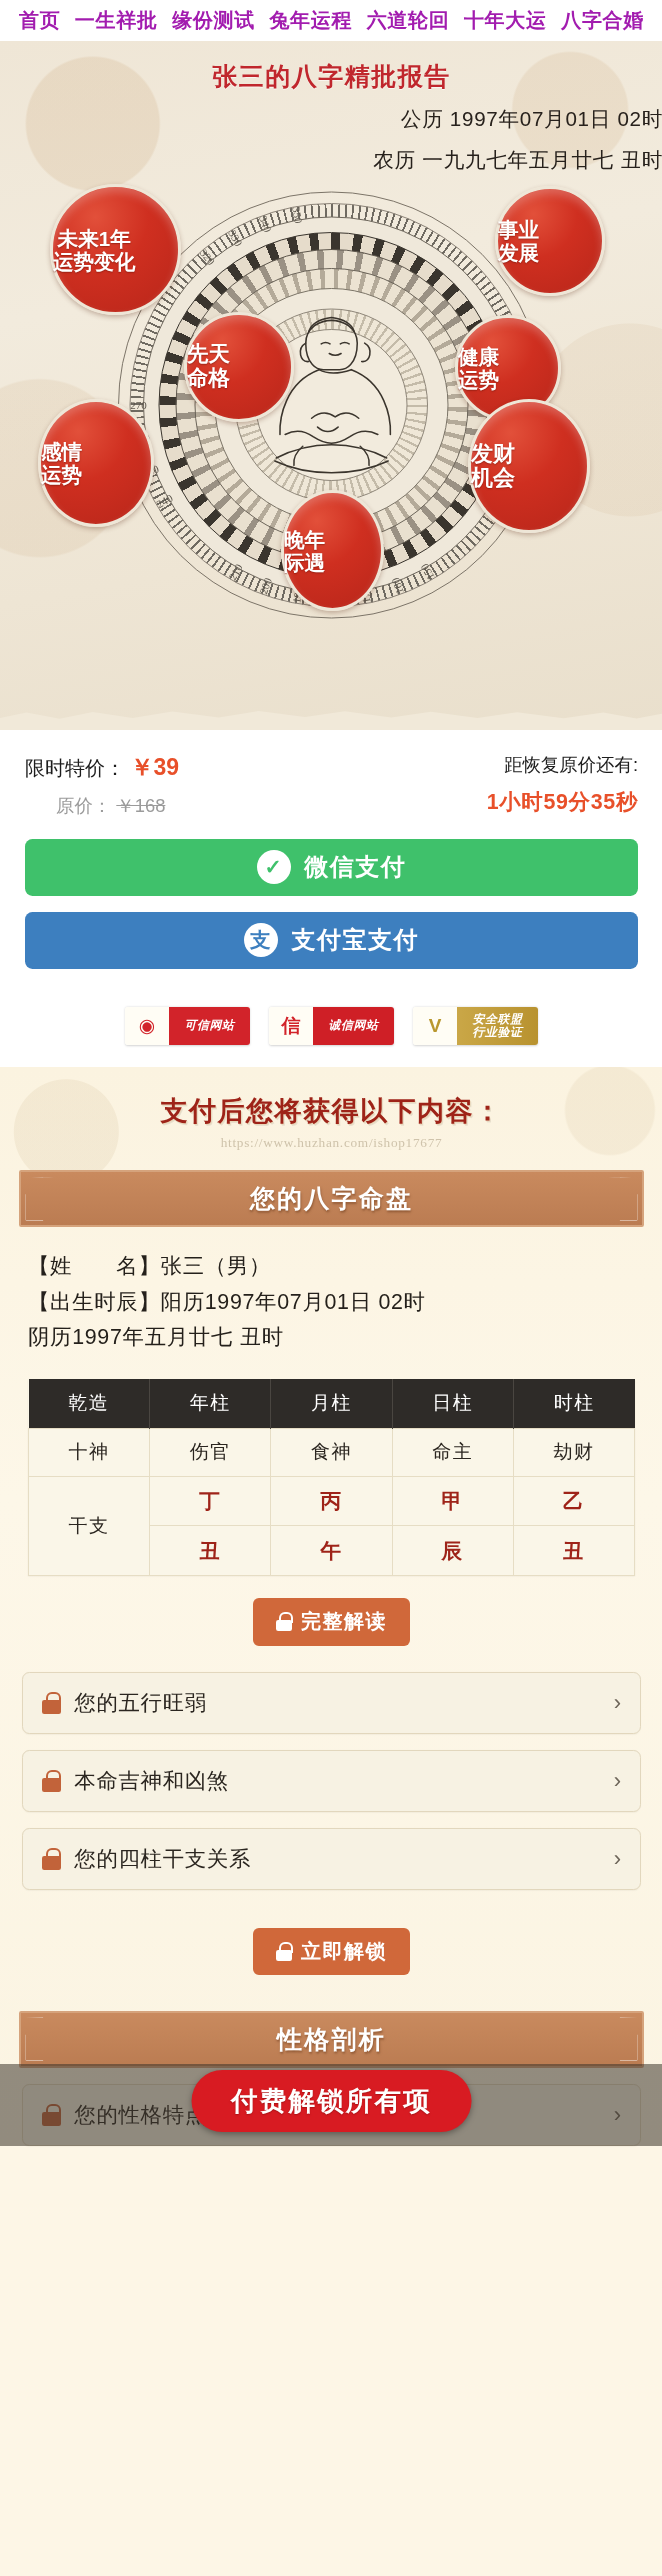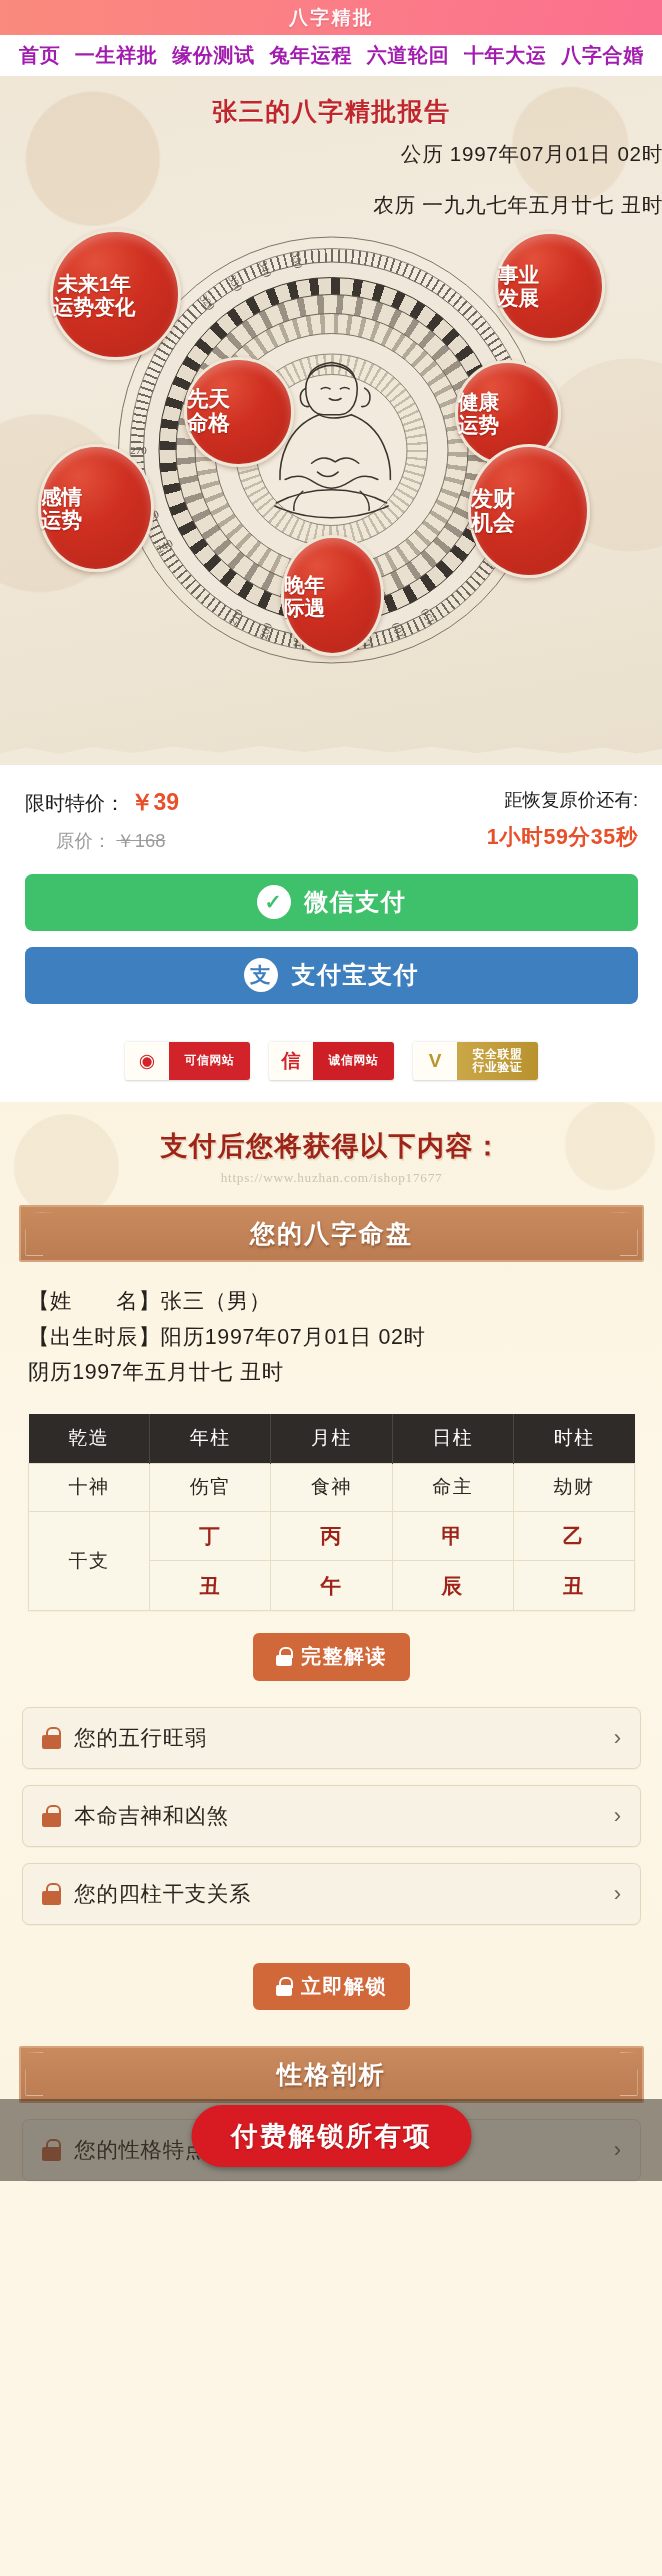--- a/index.html
+++ b/index.html
@@ -49,21 +49,21 @@
   }
   .hero-title {
     text-align: center; padding-top: 19px;
     color: #c0272d; font-size: 25px; font-weight: bold; letter-spacing: 1.5px;
     text-shadow: 0 0.7px 0 rgba(255,255,255,.6);
   }
   .hero-sub {
     text-align: right; margin-top: 11.8px;
     color: #27211c; font-size: 20.6px; letter-spacing: 0.7px;
   }
-  .hero-sub.second { margin-top: 23px; }
+  .hero-sub.second { margin-top: 13px; }
 
   
   .wheel-wrap { position: relative; width: 663px; height: 486px; margin-top: 4.4px; }
   .wheel {
     position: absolute; left: 50%; top: 13.3px; transform: translateX(-50%);
     width: 427px; height: 427px; border-radius: 50%;
   }
   .ring {
     position: absolute; border-radius: 50%; left: 50%; top: 50%;
     transform: translate(-50%,-50%);
@@ -150,21 +150,21 @@
   .badge {
     width: 125px; height: 38px; border-radius: 2.9px; overflow: hidden;
     display: flex; box-shadow: 0 0.7px 2.2px rgba(0,0,0,.18);
   }
   .badge .bl {
     width: 44px; background: #fffdf5; display: flex; align-items: center; justify-content: center;
     font-size: 19px; font-weight: bold;
   }
   .badge .br {
     flex: 1; display: flex; flex-direction: column; align-items: center; justify-content: center;
-    color: #fff; font-size: 11.8px; font-weight: bold; line-height: 1.1; letter-spacing: 0.7px;
+    color: #fff; font-size: 11.8px; font-weight: bold; line-height: 1.1; letter-spacing: 0.7px; font-style: italic;
   }
   .badge1 .bl { color: #d2232a; } .badge1 .br { background: #d2232a; }
   .badge2 .bl { color: #d2232a; } .badge2 .br { background: #cf1f26; }
   .badge3 .bl { color: #b9972e; }
   .badge3 .br { background: linear-gradient(90deg,#caa747,#b8922f); }
 
   
   .content {
     background:
       radial-gradient(circle at 10% 6%, rgba(216,196,160,.22) 0 52px, rgba(216,196,160,0) 53px),
@@ -269,23 +269,20 @@
     text-shadow: 0 0.7px 1.5px rgba(120,10,10,.5);
     cursor: pointer; white-space: nowrap;
   }
   .last-row-wrap { padding: 0 22px; }
 </style>
 </head>
 <body>
 
 <div class="page">
 
-  <div class="appbar">
-    <div class="appbar-title">八字精批</div>
-  </div>
 
   <div class="navbar">
     <div class="navbar-item">首页</div>
     <div class="navbar-item">一生祥批</div>
     <div class="navbar-item">缘份测试</div>
     <div class="navbar-item">兔年运程</div>
     <div class="navbar-item">六道轮回</div>
     <div class="navbar-item">十年大运</div>
     <div class="navbar-item">八字合婚</div>
   </div>

